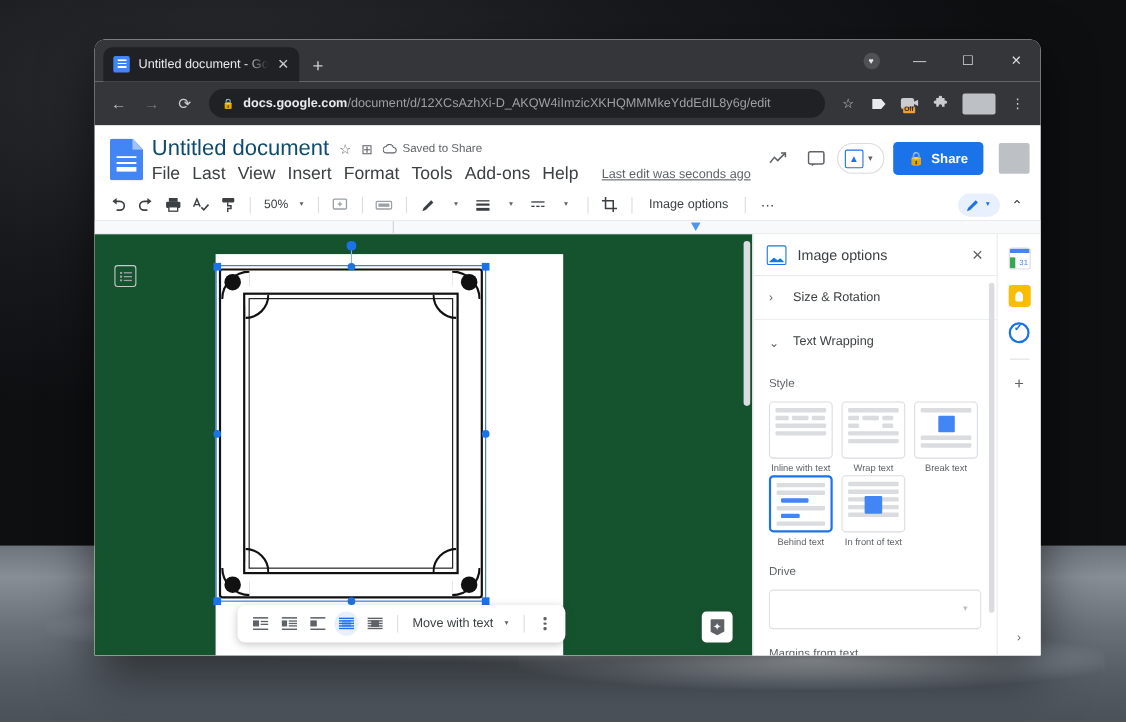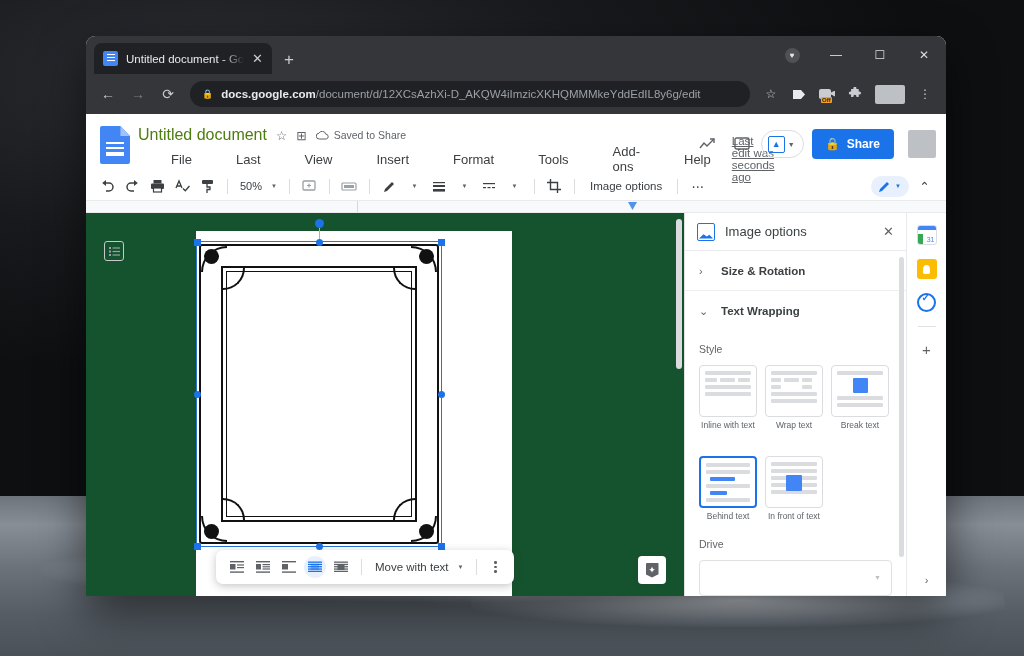--- a/index.html
+++ b/index.html
@@ -124,25 +124,25 @@
   .docs-header { display: flex; align-items: flex-start; padding: 8px 10px 0 12px; height: 58px; }
   .docs-logo { width: 30px; height: 38px; margin: 4px 8px 0 2px; position: relative; flex: none; }
   .docs-logo .pg { position: absolute; inset: 0; background: #4285f4; border-radius: 2px;
      clip-path: polygon(0 0, 68% 0, 100% 26%, 100% 100%, 0 100%); }
   .docs-logo .fold { position: absolute; right: 0; top: 0; width: 32%; height: 27%;
      background: #a1c2fa; clip-path: polygon(0 0, 100% 100%, 0 100%); }
   .docs-logo .lines { position: absolute; left: 20%; right: 20%; top: 42%; height: 38%;
      background: linear-gradient(#fff 0 2px, transparent 2px 5px, #fff 5px 7px, transparent 7px 10px, #fff 10px 12px); }
   .docs-titlebox { flex: 1; min-width: 0; }
   .title-row { display: flex; align-items: center; gap: 9px; height: 26px; }
-  .doc-title { font-size: 16px; color: #4d7c0f; }
+  .doc-title { font-size: 20px; color: #0c4a6e; }
   .title-ic { color: #5f6368; font-size: 12.5px; }
   .saved { display: flex; align-items: center; gap: 5px; font-size: 10.5px; color: #5f6368; }
   .menu-row { display: flex; align-items: center; gap: 11px; margin-top: 1px; height: 20px; }
-  .menu-item { font-size: 13px; color: #3c4043; margin-left: 33px; }
+  .menu-item { font-size: 16px; color: #3c4043; }
   .lastedit { font-size: 11.5px; color: #5f6368; text-decoration: underline; margin-left: 10px; }
   .header-right { display: flex; align-items: center; gap: 4px; padding-top: 7px; }
   .hr-icon { width: 30px; height: 30px; display: flex; align-items: center; justify-content: center;
      color: #5f6368; font-size: 14px; border-radius: 50%; }
   .present-chip { display: flex; align-items: center; gap: 3px; border: 1px solid #dadce0;
      border-radius: 14px; height: 28px; padding: 0 8px 0 6px; }
   .present-chip .sq { width: 17px; height: 17px; border: 1.6px solid #1a73e8; border-radius: 2px;
      display: flex; align-items: center; justify-content: center; color: #1a73e8; font-size: 9px; }
   .present-chip .car { color: #5f6368; font-size: 7px; }
   .share-btn { display: flex; align-items: center; gap: 6px; background: #1a73e8; color: #fff;
@@ -246,24 +246,24 @@
      padding: 0 12px; border-bottom: 1px solid #e8eaed; }
   .sp-icon { width: 18px; height: 18px; border: 1.6px solid #1a73e8; border-radius: 2px;
      position: relative; overflow: hidden; }
   .sp-icon::after { content: ""; position: absolute; left: 1px; right: 1px; bottom: 1px; height: 7px;
      background: #1a73e8; clip-path: polygon(0 100%, 32% 38%, 56% 72%, 74% 48%, 100% 100%); }
   .sp-title { flex: 1; font-size: 13px; color: #3c4043; }
   .sp-close { color: #5f6368; font-size: 13px; }
   .sp-section { display: flex; align-items: center; gap: 12px; height: 40px;
      padding: 0 14px; border-bottom: 1px solid #eceff1; }
   .sp-chev { color: #5f6368; font-size: 11px; width: 10px; }
-  .sp-sec-label { font-size: 11.5px; color: #3c4043; font-weight: bold; }
+  .sp-sec-label { font-size: 11.5px; color: #3c4043; }
   .sp-content { padding: 12px 14px 0 14px; flex: 1; overflow: hidden; }
   .sp-label { font-size: 10.5px; color: #5f6368; margin-bottom: 10px; }
-  .style-grid { display: flex; flex-wrap: wrap; gap: 26px 8px; }
+  .style-grid { display: flex; flex-wrap: wrap; gap: 2px 8px; }
   .style-opt { width: 58px; }
   .style-card { width: 58px; height: 52px; border: 1px solid #dadce0; border-radius: 4px;
      background: #fff; padding: 5px 5px; position: relative; }
   .style-opt.selected .style-card { border: 2px solid #1a73e8; }
   .style-cap { font-size: 8.5px; color: #5f6368; text-align: center; margin-top: 4px; line-height: 1.1; }
   .sc-row { height: 4px; background: #dadce0; border-radius: 1px; margin-bottom: 3px; }
   .sc-blue { background: #4285f4; }
   .sc-flex { display: flex; gap: 3px; align-items: center; margin-bottom: 3px; }
   .sc-flex > div { height: 4px; background: #dadce0; border-radius: 1px; }
   .sc-sq { width: 15px; height: 15px; background: #4285f4; border-radius: 1px; }

